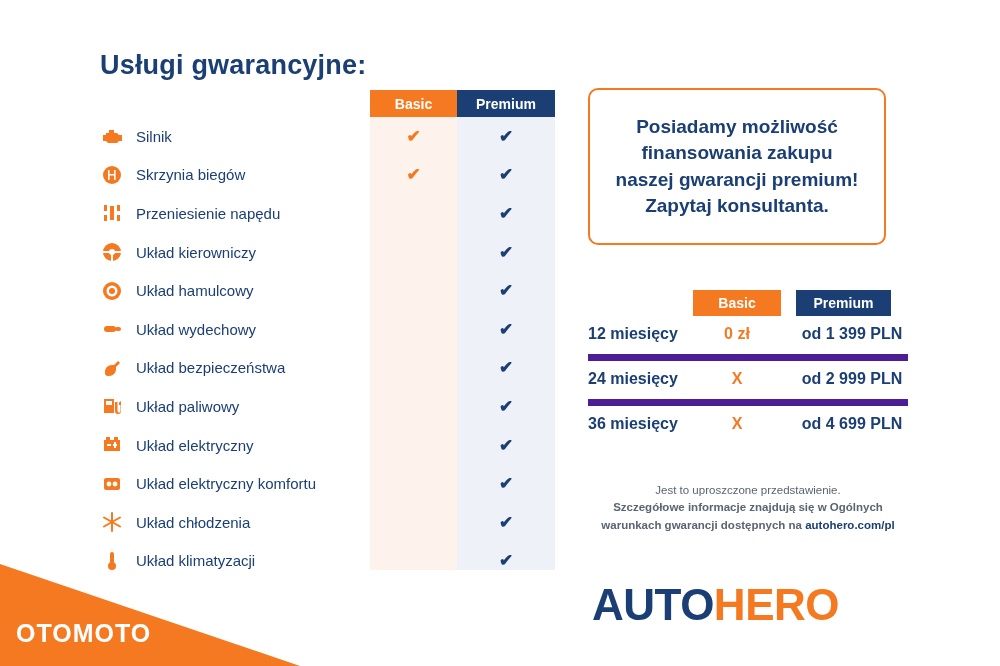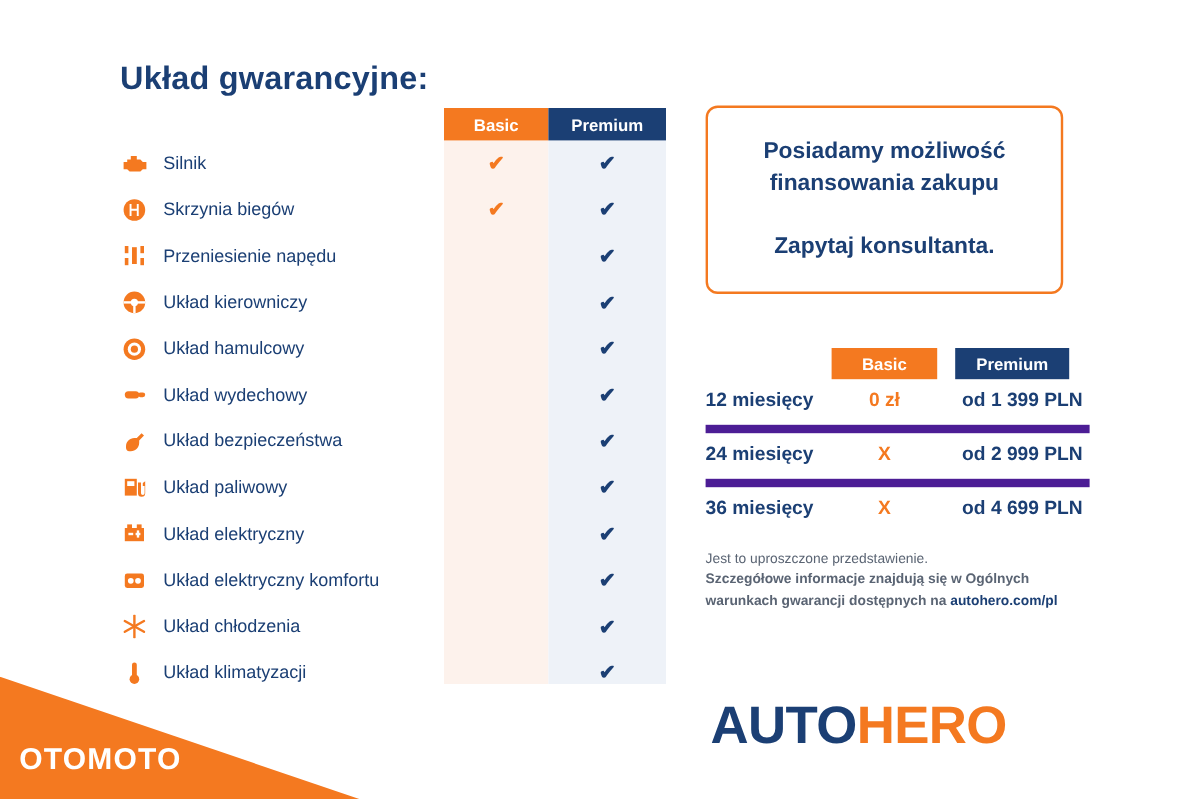--- a/index.html
+++ b/index.html
@@ -261,26 +261,26 @@
     text-align: center;
     font-size: 16px;
     font-weight: bold;
     color: #1b3f74;
   }
 
   
   .disclaimer {
     position: absolute;
     left: 588px;
-    top: 458px;
+    top: 482px;
     width: 320px;
     font-size: 11.5px;
     line-height: 1.5;
     color: #5a6473;
-    text-align: left;
+    text-align: center;
   }
   .disclaimer .l1 { display: block; }
   .disclaimer .l2 { display: block; font-weight: bold; }
   .disclaimer .l3 { display: block; font-weight: bold; }
   .disclaimer b { color: #1b3f74; }
 
   
   .autohero {
     position: absolute;
     left: 592px;
@@ -295,21 +295,21 @@
   .icon-svg { display: block; }
 </style>
 </head>
 <body>
 
 <div id="page">
 
   <div class="frame-top"></div>
   <div class="frame-left-bar"></div>
 
-  <div class="title">Układ gwarancyjne:</div>
+  <div class="title">Usługi gwarancyjne:</div>
 
   <div class="table">
     <div class="col-basic"></div>
     <div class="col-premium"></div>
 
     <div class="hdr-basic">Basic</div>
     <div class="hdr-premium">Premium</div>
 
     <div class="rows">
 
@@ -470,21 +470,21 @@
         <span class="cell-premium">✔</span>
       </div>
 
     </div>
   </div>
 
   <div class="promo-box">
     <div class="promo-text">
       <span>Posiadamy możliwość</span><br>
       <span>finansowania zakupu</span><br>
-      <br>
+      <span>naszej gwarancji premium!</span><br>
       <span>Zapytaj konsultanta.</span>
     </div>
   </div>
 
   <div class="price-table">
     <div class="price-hdr-basic">Basic</div>
     <div class="price-hdr-premium">Premium</div>
 
     <div class="price-rows">
       <div class="price-row">

